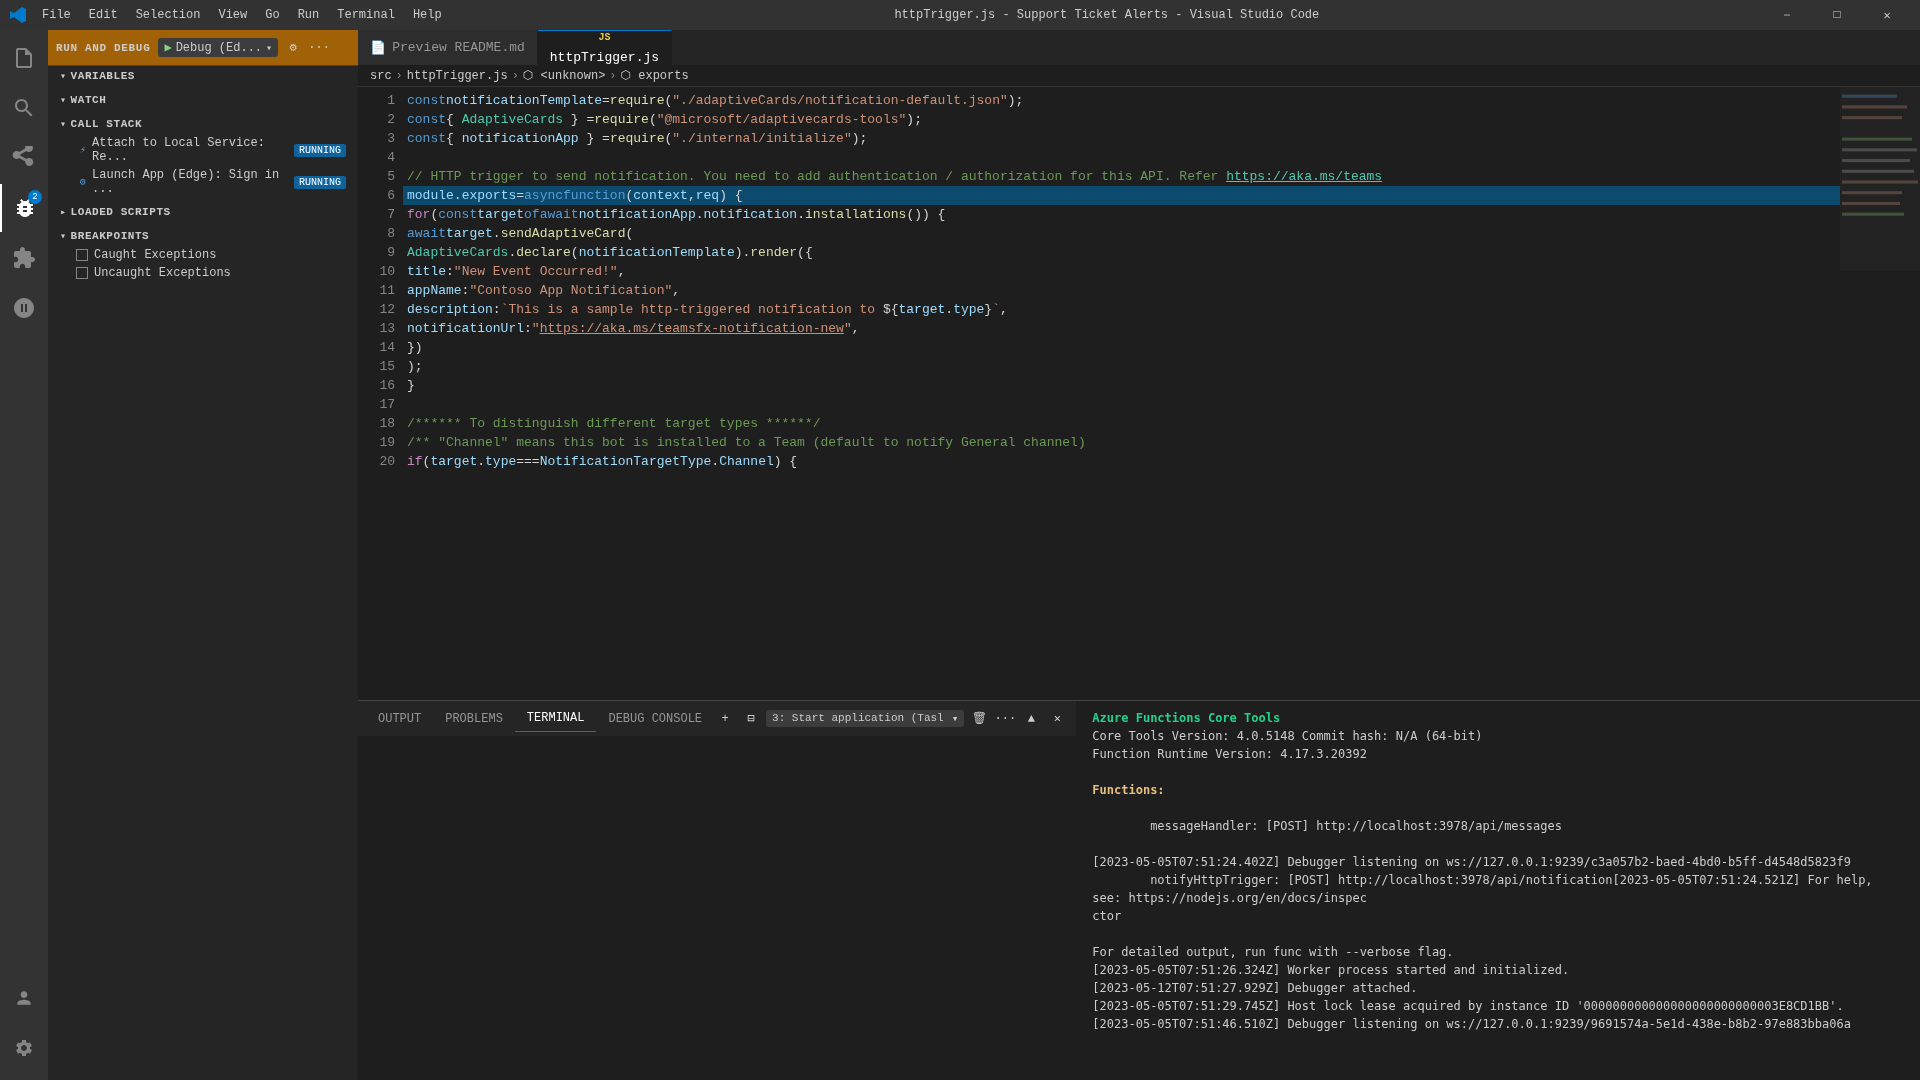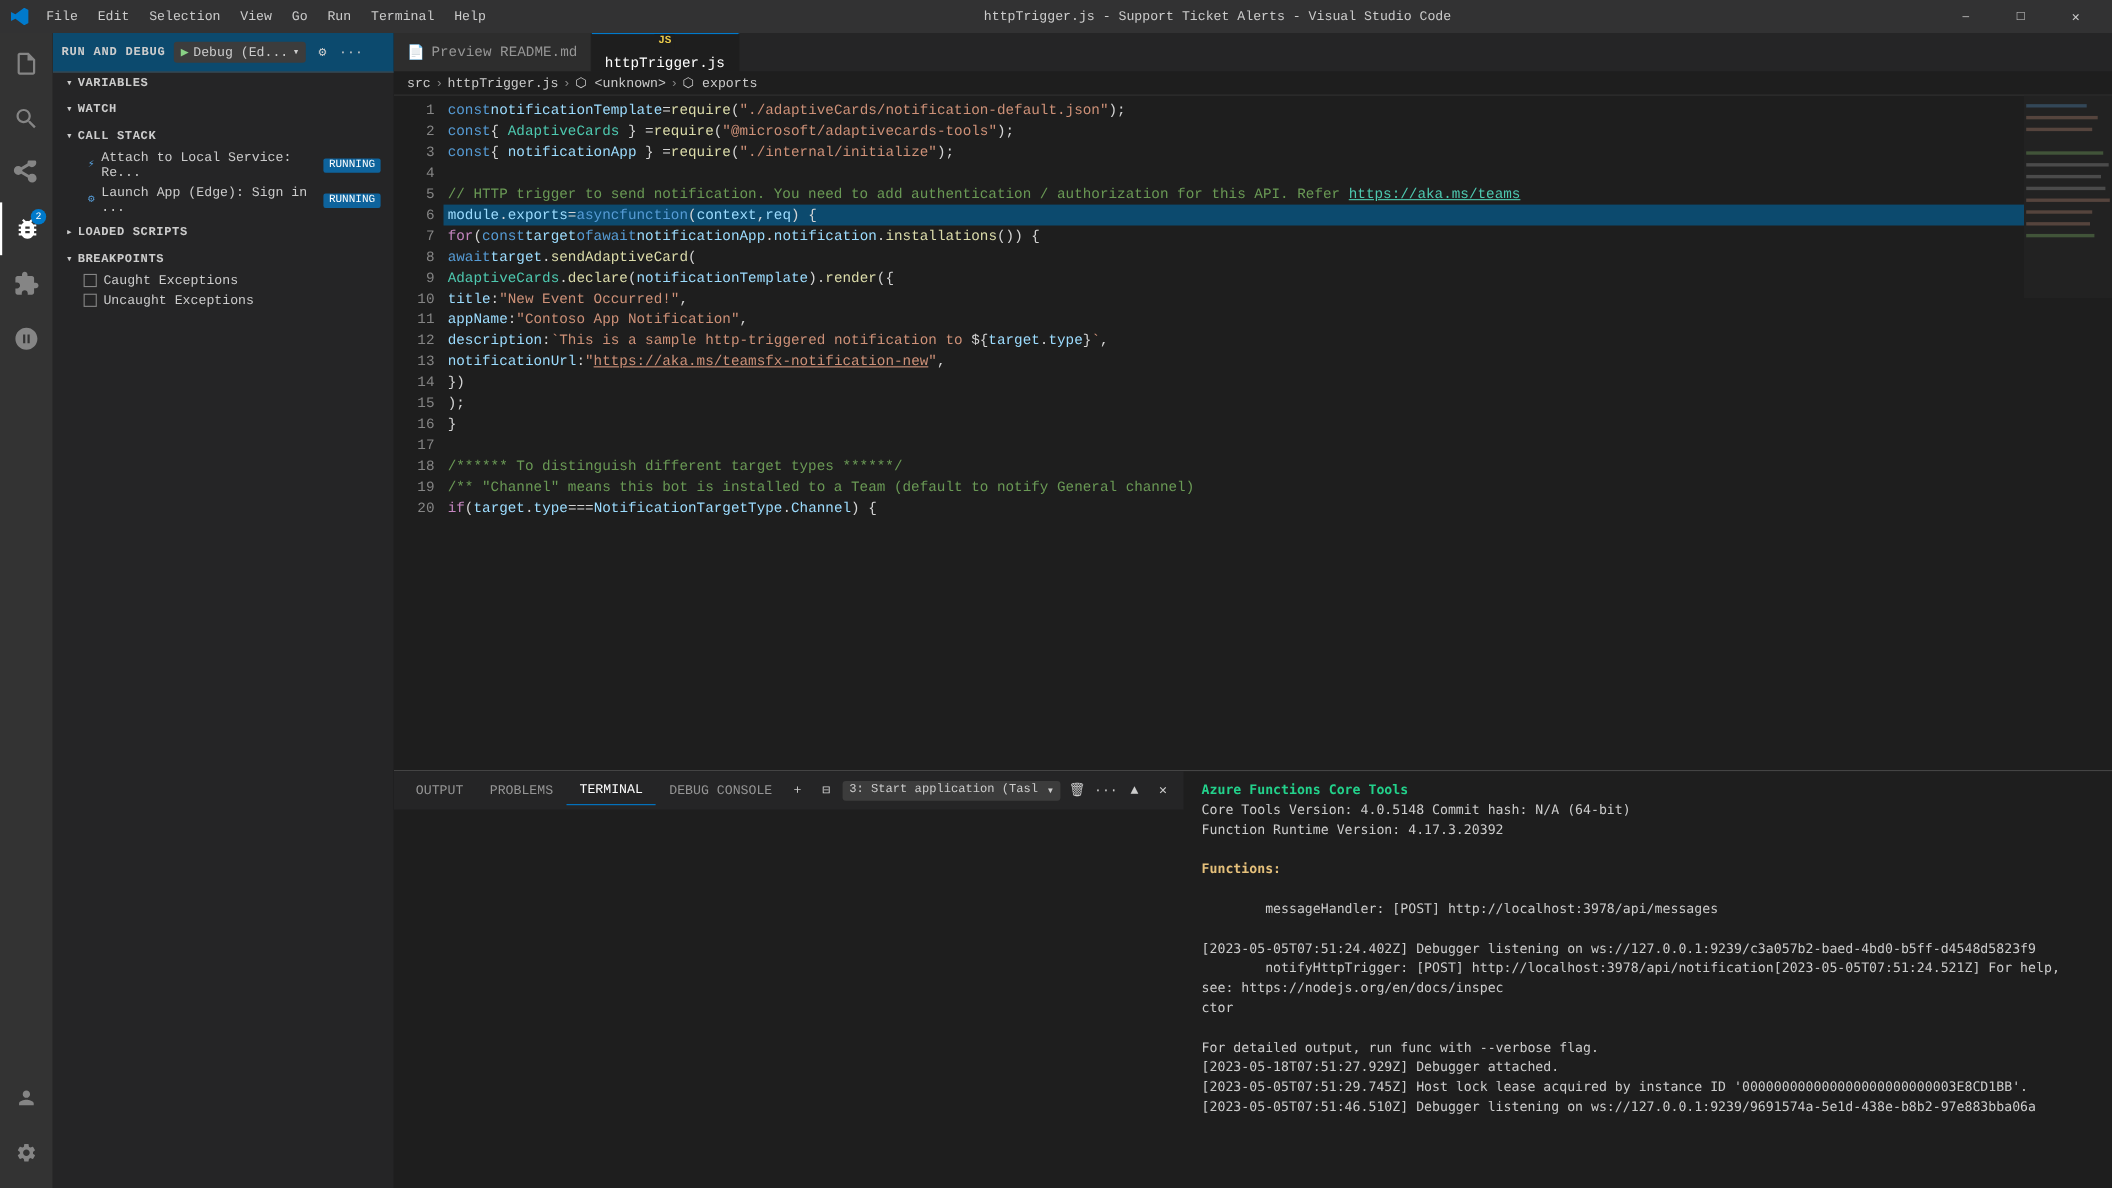--- a/index.html
+++ b/index.html
@@ -104,21 +104,21 @@
       font-size: 11px;
       font-weight: 700;
       letter-spacing: 0.05em;
       text-transform: uppercase;
     }
     .chevron { font-size: 10px; margin-right: 4px; color: #cccccc; }
 
     
     #debug-toolbar {
       height: 36px;
-      background: #0c4a6e;
+      background: #a16207;
       display: flex;
       align-items: center;
       padding: 0 8px;
       gap: 4px;
       border-bottom: 1px solid #444;
     }
     .debug-label {
       font-size: 11px;
       font-weight: 700;
       color: #cccccc;
@@ -626,20 +626,21 @@
           <div>&nbsp;</div>
           <div><span class="t-yellow t-bold">Functions:</span></div>
           <div>&nbsp;</div>
           <div><span class="t-white">&nbsp;&nbsp;&nbsp;&nbsp;&nbsp;&nbsp;&nbsp;&nbsp;messageHandler: [POST] http://localhost:3978/api/messages</span></div>
           <div>&nbsp;</div>
           <div><span class="t-white">[2023-05-05T07:51:24.402Z] Debugger listening on ws://127.0.0.1:9239/c3a057b2-baed-4bd0-b5ff-d4548d5823f9</span></div>
           <div><span class="t-white">&nbsp;&nbsp;&nbsp;&nbsp;&nbsp;&nbsp;&nbsp;&nbsp;notifyHttpTrigger: [POST] http://localhost:3978/api/notification[2023-05-05T07:51:24.521Z] For help, see: https://nodejs.org/en/docs/inspec</span></div>
           <div><span class="t-white">ctor</span></div>
           <div>&nbsp;</div>
           <div><span class="t-white">For detailed output, run func with --verbose flag.</span></div>
-          <div><span class="t-white">[2023-05-18T07:51:27.929Z] Debugger attached.</span></div>
+          <div><span class="t-white">[2023-05-05T07:51:26.324Z] Worker process started and initialized.</span></div>
+          <div><span class="t-white">[2023-05-12T07:51:27.929Z] Debugger attached.</span></div>
           <div><span class="t-white">[2023-05-05T07:51:29.745Z] Host lock lease acquired by instance ID '000000000000000000000000003E8CD1BB'.</span></div>
           <div><span class="t-white">[2023-05-05T07:51:46.510Z] Debugger listening on ws://127.0.0.1:9239/9691574a-5e1d-438e-b8b2-97e883bba06a</span></div>
         </div>
       </div>
     </div>
   </div>
 </div>
 
 </body></html>

